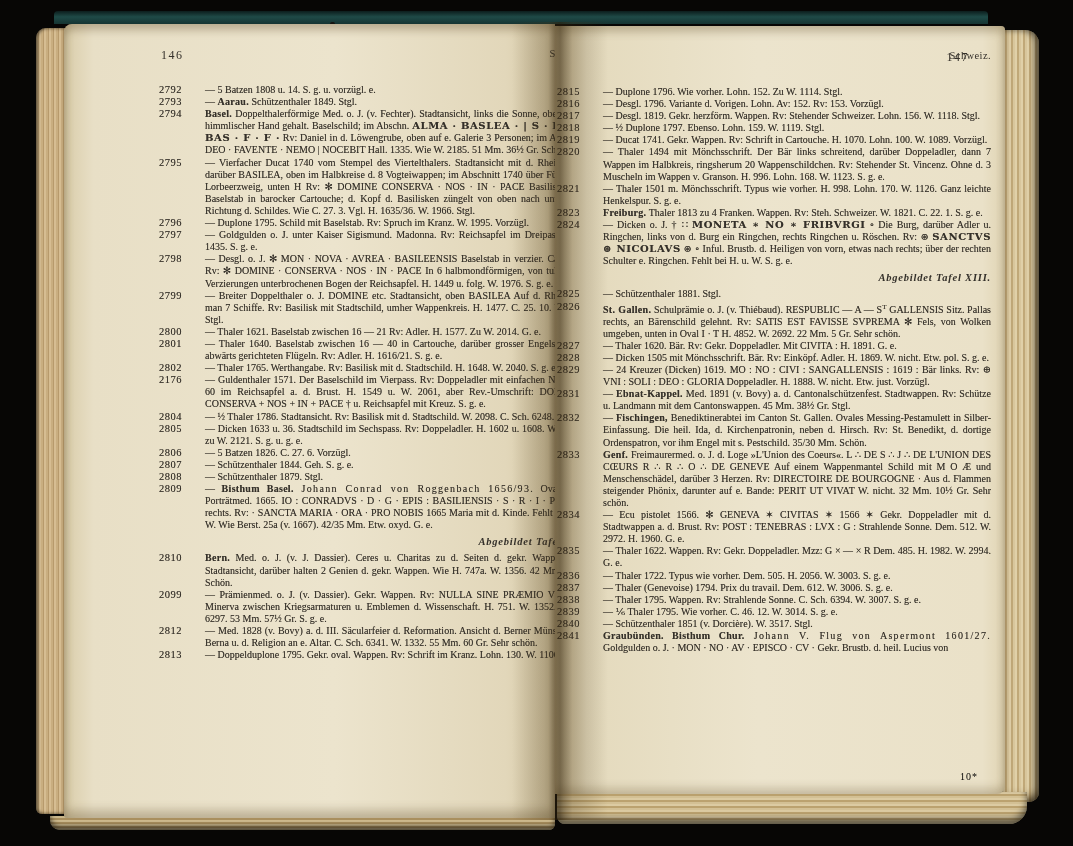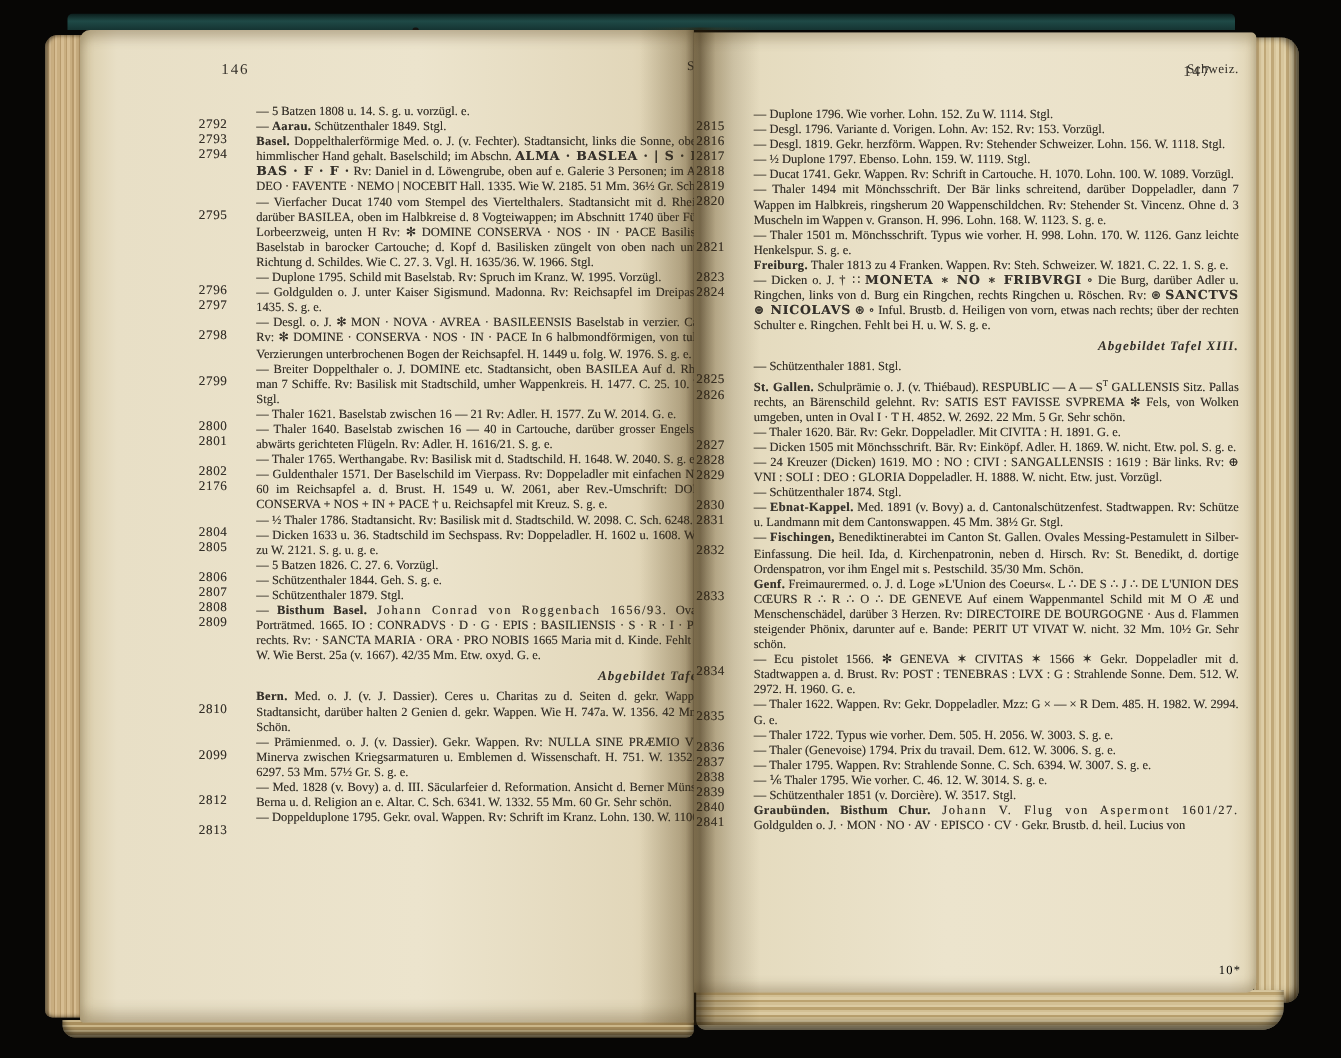--- a/index.html
+++ b/index.html
@@ -56,37 +56,37 @@
     position:absolute; left:512px; top:22px; width:96px; height:798px; z-index:6;
     pointer-events:none;
     background:linear-gradient(90deg,rgba(70,52,22,0) 0%,rgba(70,52,22,.28) 38%,rgba(48,34,12,.55) 50%,rgba(70,52,22,.26) 63%,rgba(70,52,22,0) 100%);
   }
   .notch { position:absolute; left:330px; top:22px; width:5px; height:4px; background:#151310; border-radius:2px; }
 
   
   .content { position:absolute; z-index:3; color:#34302a; }
   .content-left  { left:95px;  top:24px; width:432px; }
   .content-right { left:2px;   top:24px; width:434px; }
-  .page-head { position:relative; height:16px; font-size:11.5px; letter-spacing:.4px;margin-left:16px; }
+  .page-head { position:relative; height:16px; font-size:11.5px; letter-spacing:.4px; }
   .folio { position:absolute; top:0; font-size:12px; letter-spacing:1.5px; }
   .folio-left { left:2px; }
   .folio-right { right:22px; }
   .running { position:absolute; left:0; right:0; text-align:right; font-size:10.5px; }
   .entries { margin-top:20px; }
   .entry { position:relative; padding-left:46px; text-align:justify;
            font-size:10px; line-height:12.1px;
            text-shadow:0 0 .4px rgba(62,52,40,.55); }
-  .entry .no { position:absolute; left:0; top:10px; width:40px; font-size:10.5px; letter-spacing:.5px;font-family:Liberation Serif, serif; }
+  .entry .no { position:absolute; left:0; top:0; width:40px; font-size:10.5px; letter-spacing:.5px;font-family:Liberation Serif, serif; }
   .b  { font-weight:bold; letter-spacing:.3px; }
   .sp { letter-spacing:1.3px; }
   .bl { font-weight:bold; font-family:"DejaVu Serif",serif; letter-spacing:.6px; }
   .sup { font-size:7px; vertical-align:4px; }
   .plate { text-align:right; font-style:italic; font-size:10.5px; letter-spacing:.8px;
            margin:5px 0 5px -10px;font-weight:bold; }
-  .signature { position:absolute; right:12px; top:745px; font-size:10px; letter-spacing:1px; }
+  .signature { position:absolute; right:27px; top:745px; font-size:10px; letter-spacing:1px; }
 </style>
 </head>
 <body>
 
 <div class="cover-top"></div>
 <div class="fore-edge-left"></div>
 <div class="edge-stack-right"></div>
 <div class="edge-stack-bottom"></div>
 <div class="edge-strip-bottom-left"></div>
 <div class="notch"></div>
@@ -140,21 +140,20 @@
         <div class="entry"><span class="no">2820</span><span><span>— Thaler 1494 mit Mönchsschrift.  Der Bär links schreitend, darüber Doppeladler, dann 7 Wappen im Halbkreis, ringsherum 20 Wappenschildchen.  Rv: Stehender St. Vincenz.  Ohne d. 3 Muscheln im Wappen v. Granson.  H. 996.  Lohn. 168. W. 1123.  S. g. e.</span></span></div>
         <div class="entry"><span class="no">2821</span><span><span>— Thaler 1501 m. Mönchsschrift.  Typus wie vorher.  H. 998.  Lohn. 170.  W. 1126. Ganz leichte Henkelspur.  S. g. e.</span></span></div>
         <div class="entry"><span class="no">2823</span><span><span class="b">Freiburg.</span><span>  Thaler 1813 zu 4 Franken.  Wappen.  Rv: Steh. Schweizer.  W. 1821. C. 22. 1.  S. g. e.</span></span></div>
         <div class="entry"><span class="no">2824</span><span><span>— Dicken o. J.  † ∷ </span><span class="bl">MONETA ∗ NO ∗ FRIBVRGI</span><span> ∘  Die Burg, darüber Adler u. Ringchen, links von d. Burg ein Ringchen, rechts Ringchen u. Röschen. Rv: ⊛ </span><span class="bl">SANCTVS ⊛ NICOLAVS</span><span> ⊛ ∘  Inful. Brustb. d. Heiligen von vorn, etwas nach rechts; über der rechten Schulter e. Ringchen.  Fehlt bei H. u. W.  S. g. e.</span></span></div>
         <div class="plate">Abgebildet Tafel XIII.</div>
         <div class="entry"><span class="no">2825</span><span><span>— Schützenthaler 1881.  Stgl.</span></span></div>
         <div class="entry"><span class="no">2826</span><span><span class="b">St. Gallen.</span><span>  Schulprämie o. J. (v. Thiébaud).  RESPUBLIC — A — S</span><sup class="sup">T</sup><span> GALLENSIS Sitz. Pallas rechts, an Bärenschild gelehnt.  Rv: SATIS EST FAVISSE SVPREMA ✻ Fels, von Wolken umgeben, unten in Oval I · T  H. 4852.  W. 2692.  22 Mm. 5 Gr.  Sehr schön.</span></span></div>
         <div class="entry"><span class="no">2827</span><span><span>— Thaler 1620.  Bär.  Rv: Gekr. Doppeladler.  Mit CIVITA :  H. 1891.  G. e.</span></span></div>
         <div class="entry"><span class="no">2828</span><span><span>— Dicken 1505 mit Mönchsschrift.  Bär.  Rv: Einköpf. Adler.  H. 1869.  W. nicht. Etw. pol.  S. g. e.</span></span></div>
         <div class="entry"><span class="no">2829</span><span><span>— 24 Kreuzer (Dicken) 1619.  MO : NO : CIVI : SANGALLENSIS : 1619 :  Bär links.  Rv: ⊕ VNI : SOLI : DEO : GLORIA  Doppeladler.  H. 1888.  W. nicht. Etw. just.  Vorzügl.</span></span></div>
-        <div class="entry"><span class="no">2830</span><span><span>— Schützenthaler 1874.  Stgl.</span></span></div>
         <div class="entry"><span class="no">2831</span><span><span>— </span><span class="b">Ebnat-Kappel.</span><span>  Med. 1891 (v. Bovy) a. d. Cantonalschützenfest.  Stadtwappen. Rv: Schütze u. Landmann mit dem Cantonswappen.  45 Mm.  38½ Gr.  Stgl.</span></span></div>
         <div class="entry"><span class="no">2832</span><span><span>— </span><span class="b">Fischingen,</span><span> Benediktinerabtei im Canton St. Gallen.  Ovales Messing-Pestamulett in Silber-Einfassung.  Die heil. Ida, d. Kirchenpatronin, neben d. Hirsch.  Rv: St. Benedikt, d. dortige Ordenspatron, vor ihm Engel mit s. Pestschild.  35/30 Mm.  Schön.</span></span></div>
         <div class="entry"><span class="no">2833</span><span><span class="b">Genf.</span><span>  Freimaurermed. o. J. d. Loge »L'Union des Coeurs«.  L ∴ DE S ∴ J ∴ DE L'UNION DES CŒURS R ∴ R ∴ O ∴ DE GENEVE  Auf einem Wappenmantel Schild mit M O Æ und Menschenschädel, darüber 3 Herzen.  Rv: DIRECTOIRE DE BOURGOGNE ·  Aus d. Flammen steigender Phönix, darunter auf e. Bande: PERIT UT VIVAT  W. nicht.  32 Mm.  10½ Gr.  Sehr schön.</span></span></div>
         <div class="entry"><span class="no">2834</span><span><span>— Ecu pistolet 1566.  ✻ GENEVA ✶ CIVITAS ✶ 1566 ✶  Gekr. Doppeladler mit d. Stadtwappen a. d. Brust.  Rv: POST : TENEBRAS : LVX : G :  Strahlende Sonne.  Dem. 512.  W. 2972.  H. 1960.  G. e.</span></span></div>
         <div class="entry"><span class="no">2835</span><span><span>— Thaler 1622.  Wappen.  Rv: Gekr. Doppeladler.  Mzz: G × — × R  Dem. 485. H. 1982.  W. 2994.  G. e.</span></span></div>
         <div class="entry"><span class="no">2836</span><span><span>— Thaler 1722.  Typus wie vorher.  Dem. 505.  H. 2056.  W. 3003.  S. g. e.</span></span></div>
         <div class="entry"><span class="no">2837</span><span><span>— Thaler (Genevoise) 1794.  Prix du travail.  Dem. 612.  W. 3006.  S. g. e.</span></span></div>
         <div class="entry"><span class="no">2838</span><span><span>— Thaler 1795.  Wappen.  Rv: Strahlende Sonne.  C. Sch. 6394.  W. 3007.  S. g. e.</span></span></div>
         <div class="entry"><span class="no">2839</span><span><span>— ⅙ Thaler 1795.  Wie vorher.  C. 46. 12.  W. 3014.  S. g. e.</span></span></div>
         <div class="entry"><span class="no">2840</span><span><span>— Schützenthaler 1851 (v. Dorcière).  W. 3517.  Stgl.</span></span></div>

